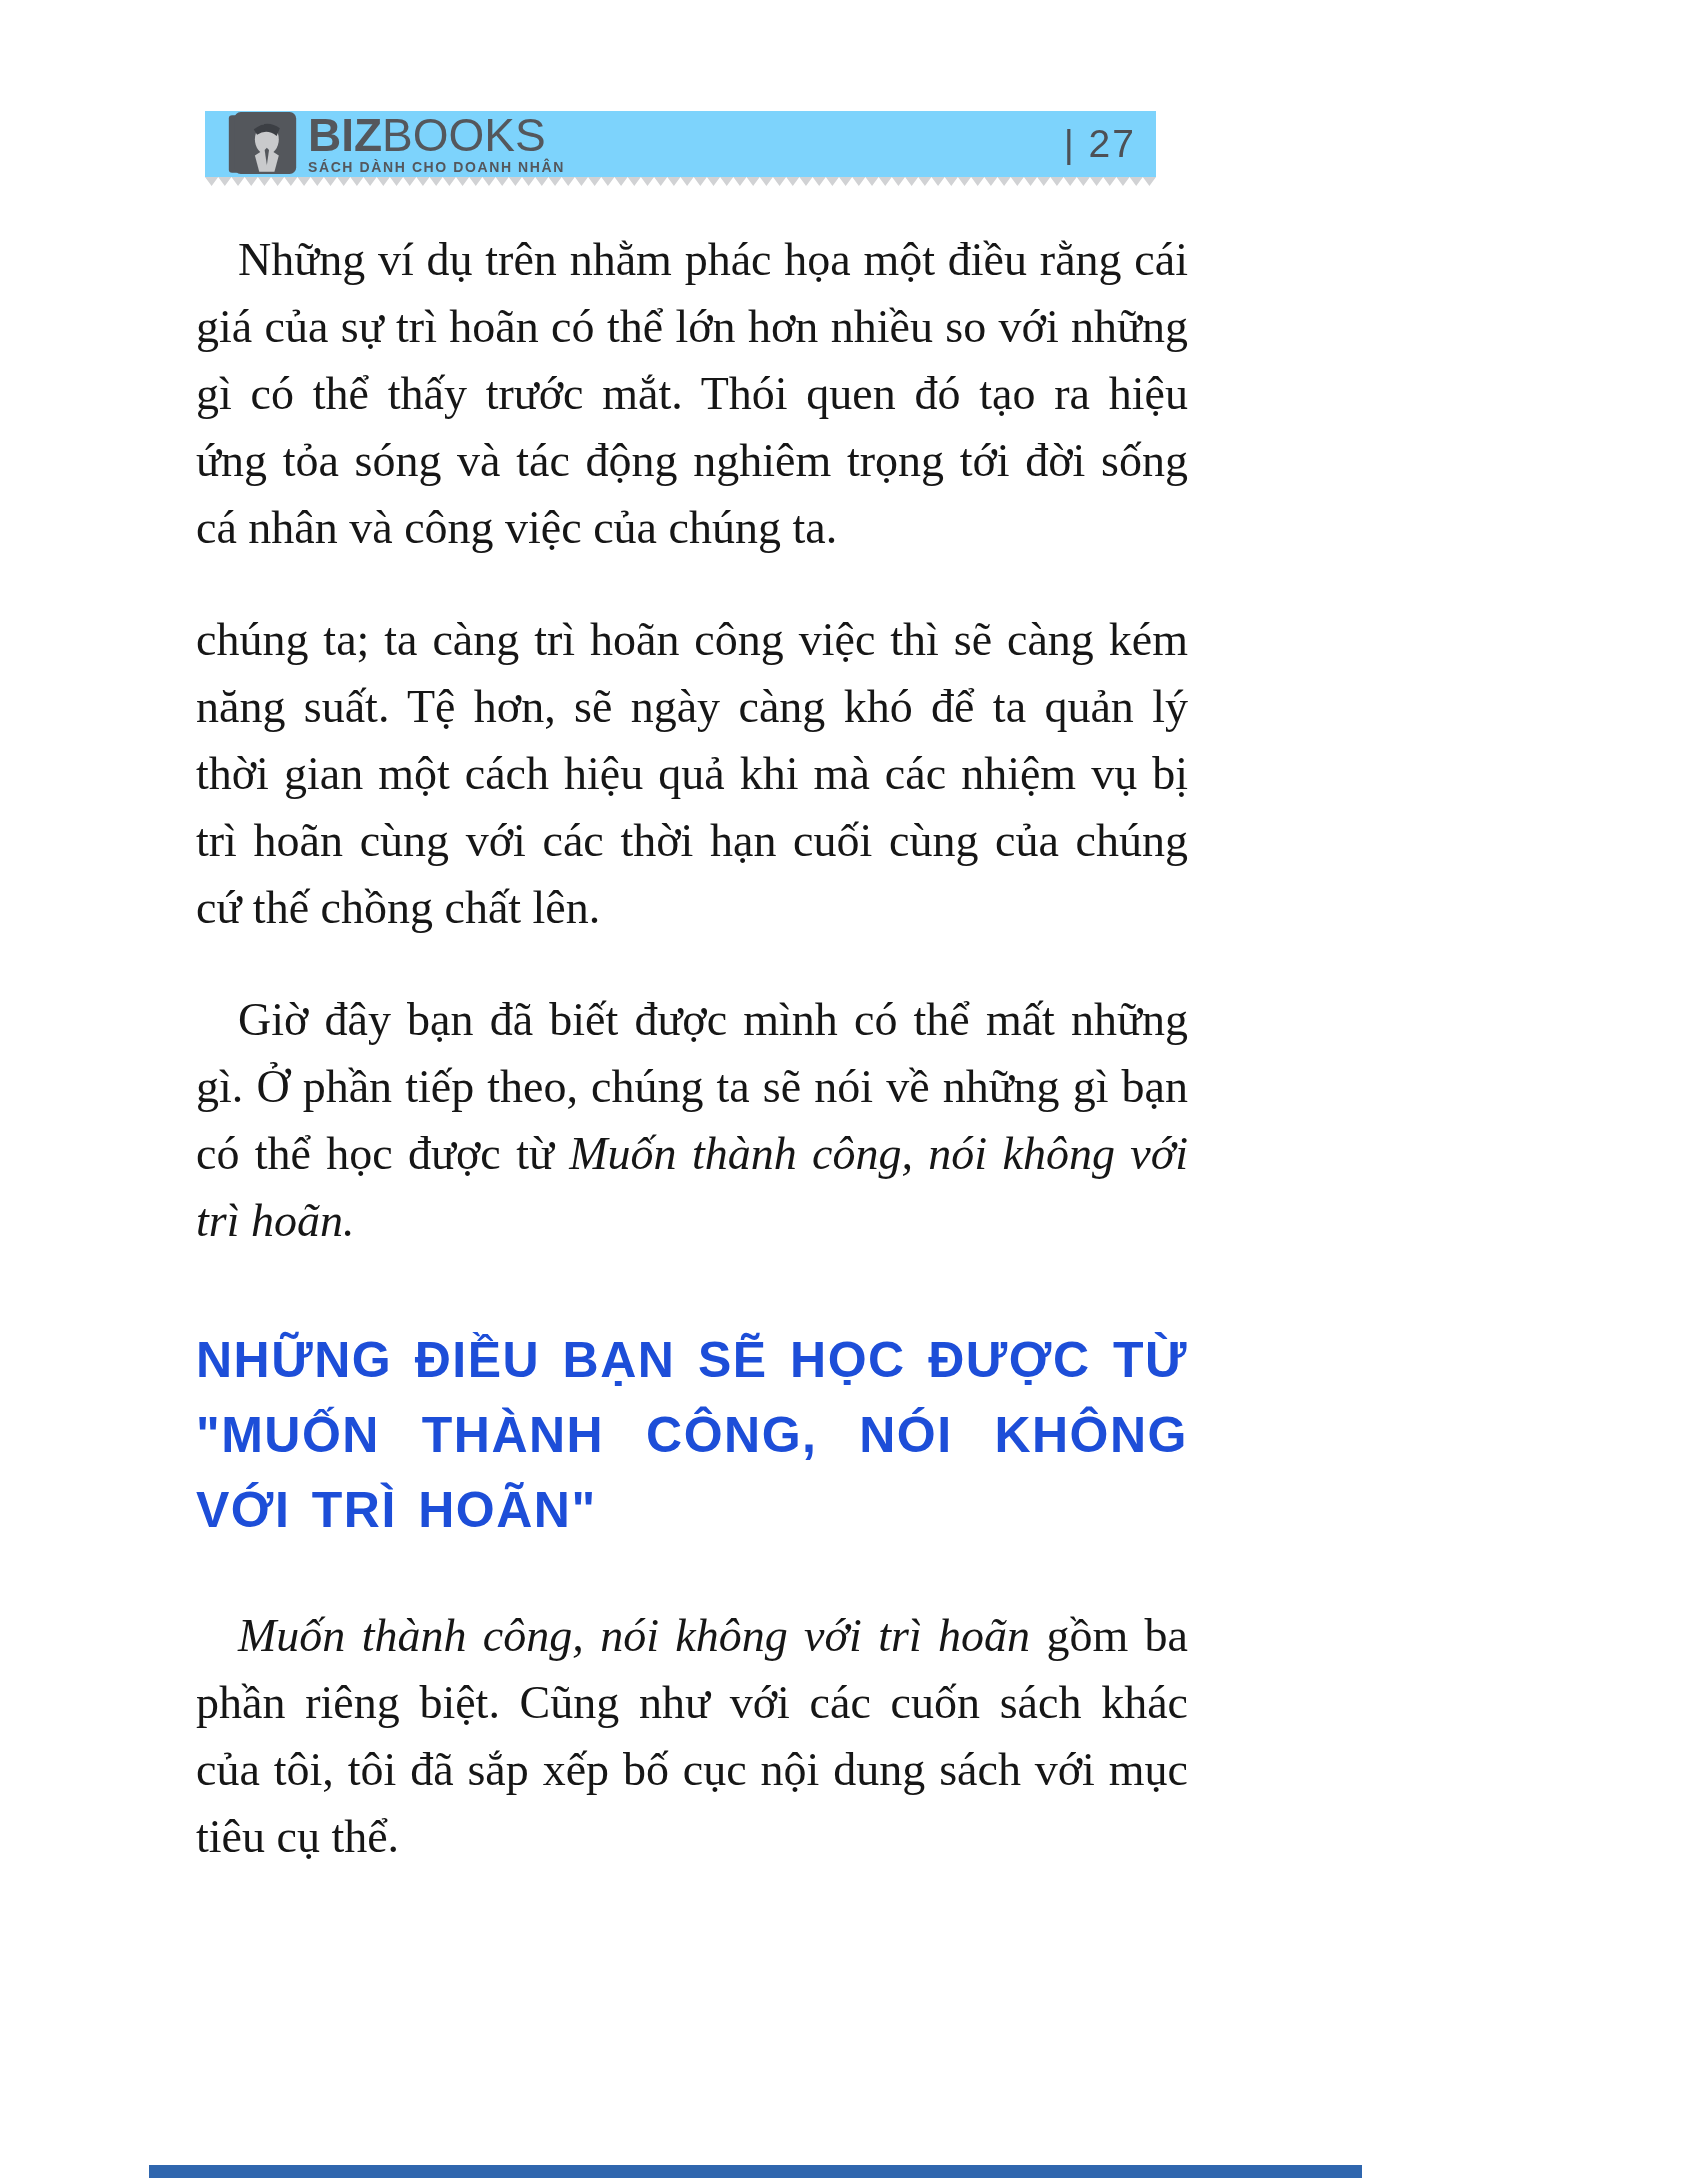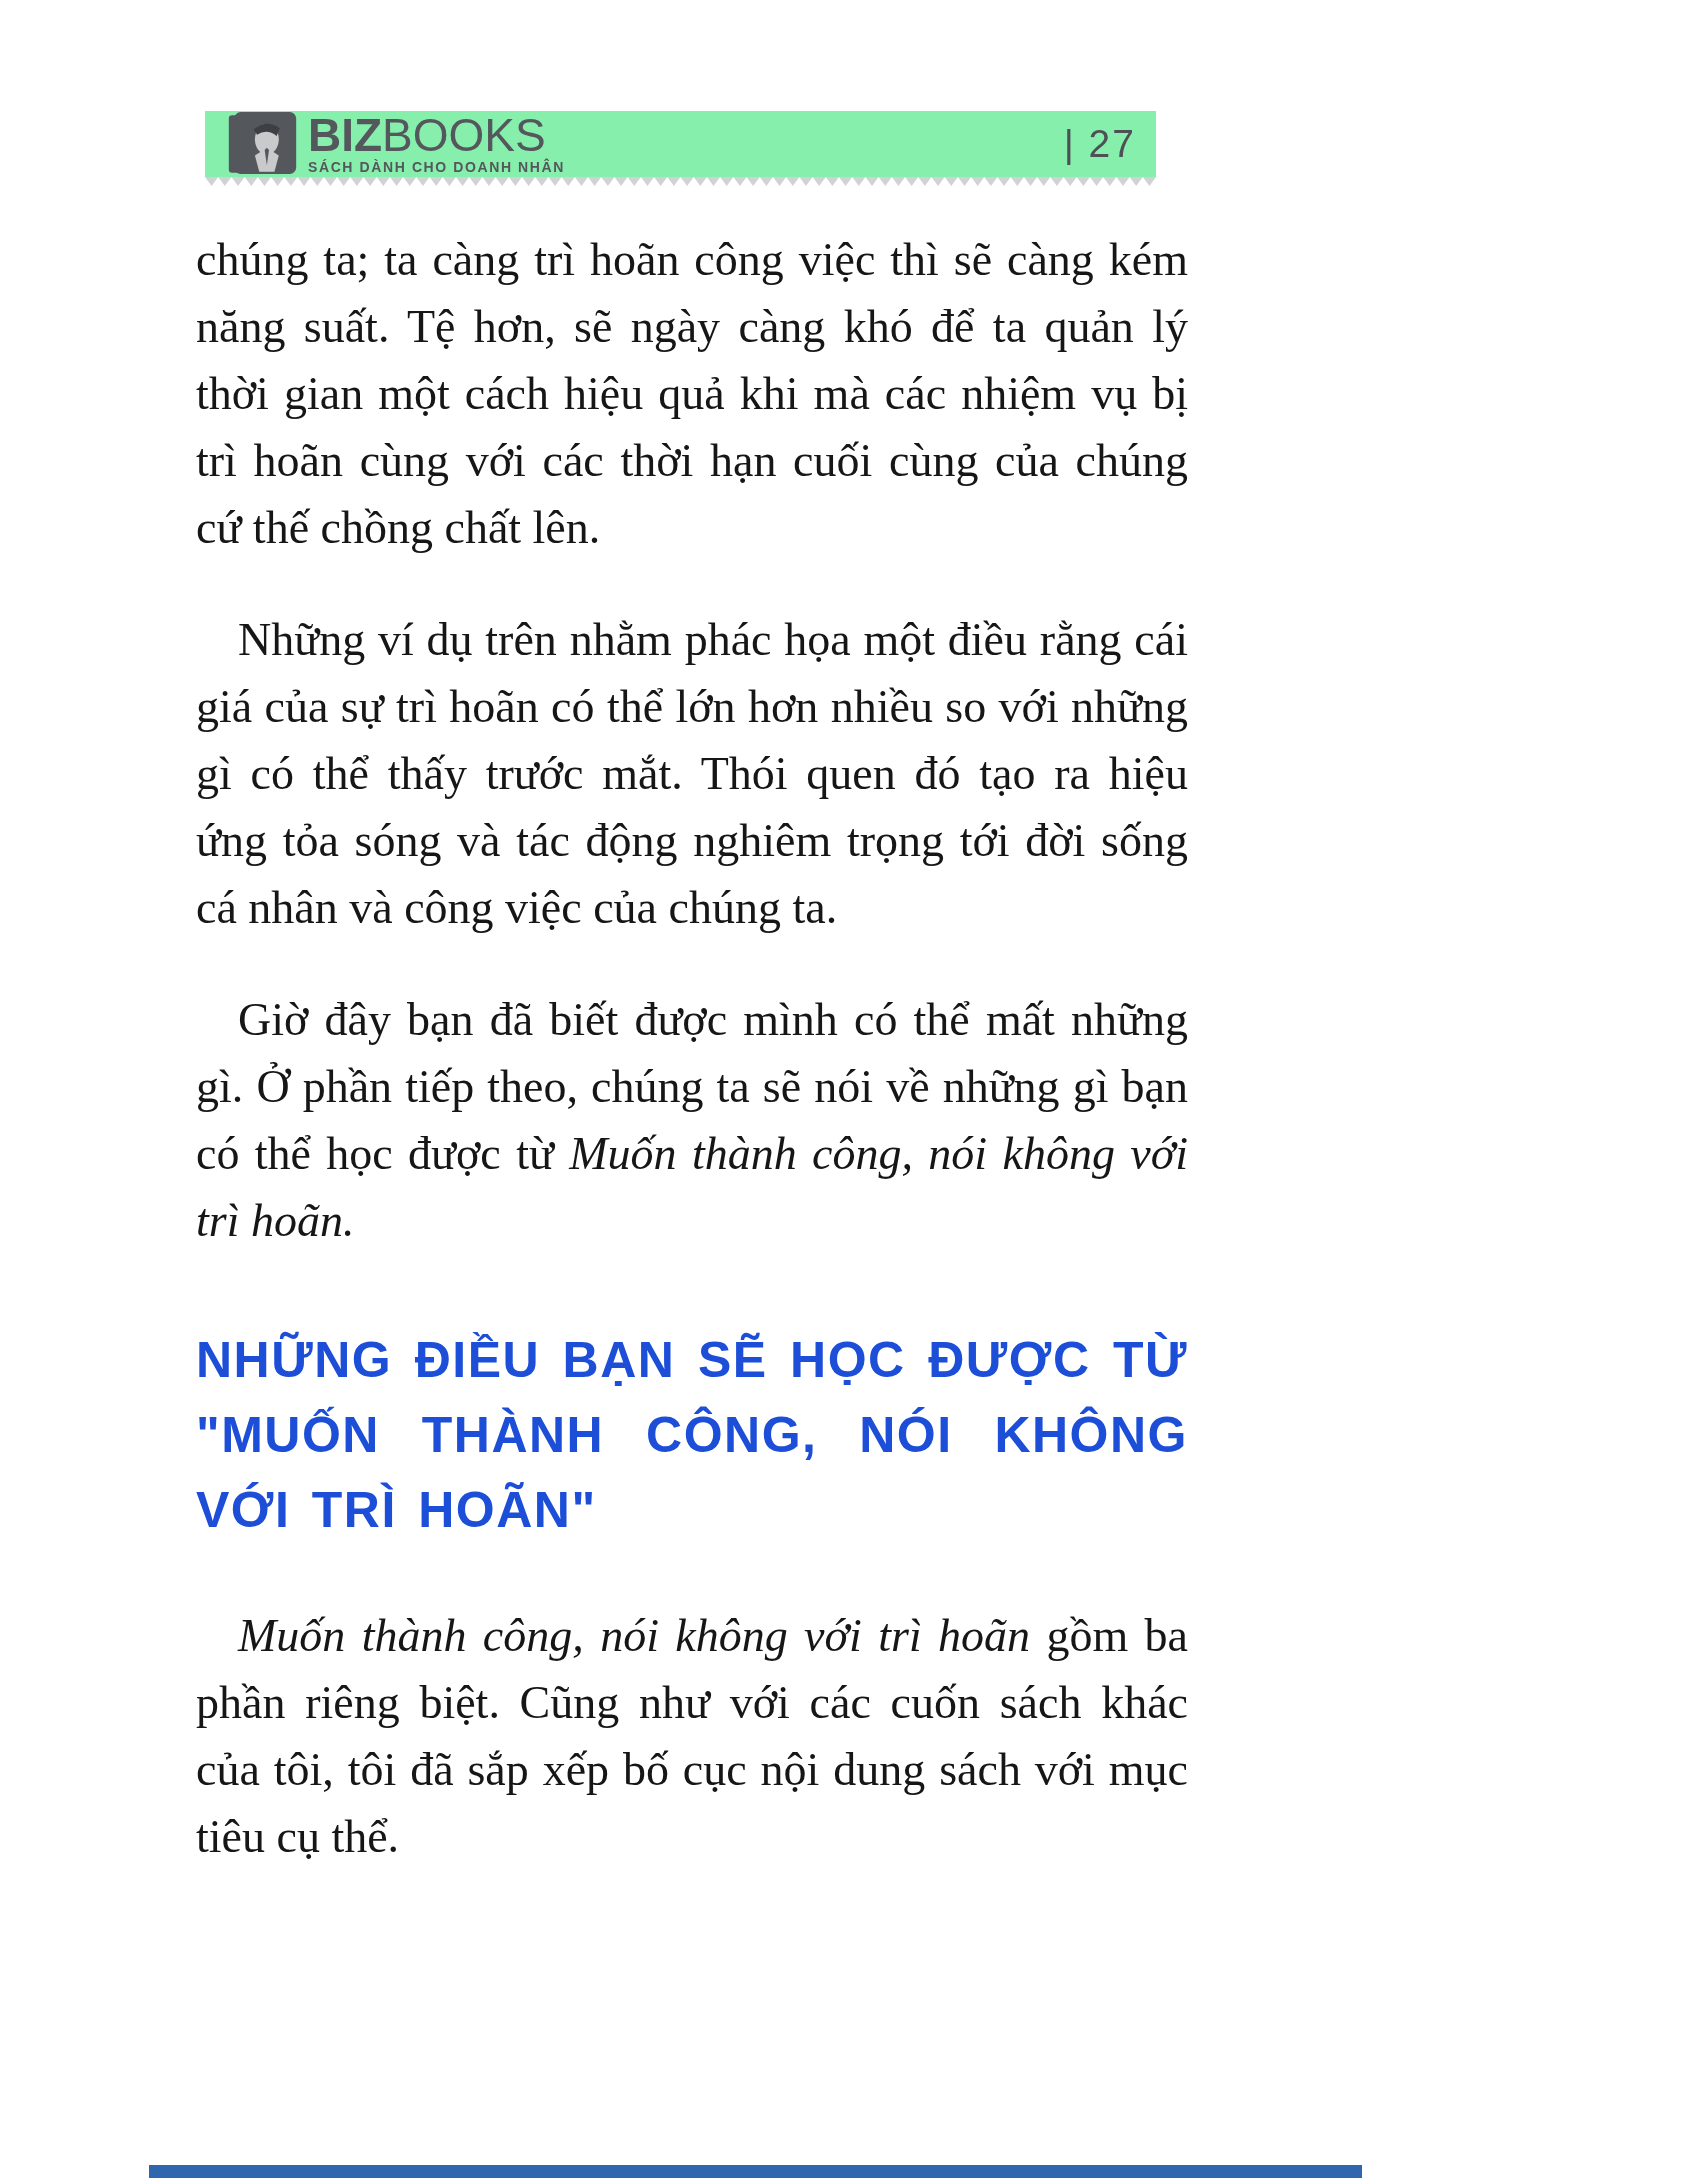--- a/index.html
+++ b/index.html
@@ -56,21 +56,21 @@
   }
 
   
   .footer-accent-bar {
     position: absolute; left: 149px; bottom: 0; width: 1213px; height: 13px;
   }
 </style>
 </head>
 <body>
 
-<div class="header-bar" style="background: #86efac; padding-left: 22px;">
+<div class="header-bar" style="background: #7dd3fc; padding-left: 22px;">
   <div class="logo-group">
     <span class="logo-icon">
       <svg width="71" height="63" viewBox="0 0 64 58">
         <rect x="1" y="3" width="10" height="53" rx="3" fill="#54575c"></rect>
         <rect x="6" y="0" width="57" height="57" rx="6" fill="#54575c"></rect>
         <ellipse cx="36" cy="25" rx="11" ry="14" fill="#c9cacc"></ellipse>
         <path d="M24 16 q12 -10 24 -1 l-3 7 q-9 -7 -18 -1 z" fill="#3c3f44"></path>
         <path d="M25 40 l11 -7 11 7 -4 15 -14 0 z" fill="#c9cacc"></path>
         <path d="M34 35 l2 -2 2 2 -2 14 z" fill="#54575c"></path>
       </svg>
@@ -79,22 +79,22 @@
       <div class="brand-line"><span class="brand-bold">BIZ</span><span class="brand-light">BOOKS</span></div>
       <div class="brand-tagline">SÁCH DÀNH CHO DOANH NHÂN</div>
     </div>
   </div>
   <div class="page-number">| 27</div>
 </div>
 <div class="header-zigzag" style="clip-path: polygon(0% 0%, 100% 0%, 99.306% 100%, 98.611% 0%, 97.917% 100%, 97.222% 0%, 96.528% 100%, 95.833% 0%, 95.139% 100%, 94.444% 0%, 93.75% 100%, 93.056% 0%, 92.361% 100%, 91.667% 0%, 90.972% 100%, 90.278% 0%, 89.583% 100%, 88.889% 0%, 88.194% 100%, 87.5% 0%, 86.806% 100%, 86.111% 0%, 85.417% 100%, 84.722% 0%, 84.028% 100%, 83.333% 0%, 82.639% 100%, 81.944% 0%, 81.25% 100%, 80.556% 0%, 79.861% 100%, 79.167% 0%, 78.472% 100%, 77.778% 0%, 77.083% 100%, 76.389% 0%, 75.694% 100%, 75% 0%, 74.306% 100%, 73.611% 0%, 72.917% 100%, 72.222% 0%, 71.528% 100%, 70.833% 0%, 70.139% 100%, 69.444% 0%, 68.75% 100%, 68.056% 0%, 67.361% 100%, 66.667% 0%, 65.972% 100%, 65.278% 0%, 64.583% 100%, 63.889% 0%, 63.194% 100%, 62.5% 0%, 61.806% 100%, 61.111% 0%, 60.417% 100%, 59.722% 0%, 59.028% 100%, 58.333% 0%, 57.639% 100%, 56.944% 0%, 56.25% 100%, 55.556% 0%, 54.861% 100%, 54.167% 0%, 53.472% 100%, 52.778% 0%, 52.083% 100%, 51.389% 0%, 50.694% 100%, 50% 0%, 49.306% 100%, 48.611% 0%, 47.917% 100%, 47.222% 0%, 46.528% 100%, 45.833% 0%, 45.139% 100%, 44.444% 0%, 43.75% 100%, 43.056% 0%, 42.361% 100%, 41.667% 0%, 40.972% 100%, 40.278% 0%, 39.583% 100%, 38.889% 0%, 38.194% 100%, 37.5% 0%, 36.806% 100%, 36.111% 0%, 35.417% 100%, 34.722% 0%, 34.028% 100%, 33.333% 0%, 32.639% 100%, 31.944% 0%, 31.25% 100%, 30.556% 0%, 29.861% 100%, 29.167% 0%, 28.472% 100%, 27.778% 0%, 27.083% 100%, 26.389% 0%, 25.694% 100%, 25% 0%, 24.306% 100%, 23.611% 0%, 22.917% 100%, 22.222% 0%, 21.528% 100%, 20.833% 0%, 20.139% 100%, 19.444% 0%, 18.75% 100%, 18.056% 0%, 17.361% 100%, 16.667% 0%, 15.972% 100%, 15.278% 0%, 14.583% 100%, 13.889% 0%, 13.194% 100%, 12.5% 0%, 11.806% 100%, 11.111% 0%, 10.417% 100%, 9.722% 0%, 9.028% 100%, 8.333% 0%, 7.639% 100%, 6.944% 0%, 6.25% 100%, 5.556% 0%, 4.861% 100%, 4.167% 0%, 3.472% 100%, 2.778% 0%, 2.083% 100%, 1.389% 0%, 0.694% 100%, 0% 0%); background: rgb(209, 210, 212);"></div>
 
 <div class="content">
   <div id="paras-before">
+      <p class="body-para indent"><span>Những ví dụ trên nhằm phác họa một điều rằng cái giá của sự trì hoãn có thể lớn hơn nhiều so với những gì có thể thấy trước mắt. Thói quen đó tạo ra hiệu ứng tỏa sóng và tác động nghiêm trọng tới đời sống cá nhân và công việc của chúng ta.</span></p>
       <p class="body-para"><span>chúng ta; ta càng trì hoãn công việc thì sẽ càng kém năng suất. Tệ hơn, sẽ ngày càng khó để ta quản lý thời gian một cách hiệu quả khi mà các nhiệm vụ bị trì hoãn cùng với các thời hạn cuối cùng của chúng cứ thế chồng chất lên.</span></p>
-      <p class="body-para indent"><span>Những ví dụ trên nhằm phác họa một điều rằng cái giá của sự trì hoãn có thể lớn hơn nhiều so với những gì có thể thấy trước mắt. Thói quen đó tạo ra hiệu ứng tỏa sóng và tác động nghiêm trọng tới đời sống cá nhân và công việc của chúng ta.</span></p>
       <p class="body-para indent"><span>Giờ đây bạn đã biết được mình có thể mất những gì. Ở phần tiếp theo, chúng ta sẽ nói về những gì bạn có thể học được từ </span><em>Muốn thành công, nói không với trì hoãn.</em></p>
     </div>
   <h2 class="section-heading">NHỮNG ĐIỀU BẠN SẼ HỌC ĐƯỢC TỪ "MUỐN THÀNH CÔNG, NÓI KHÔNG VỚI TRÌ HOÃN"</h2>
   <div id="paras-after">
       <p class="body-para indent"><em>Muốn thành công, nói không với trì hoãn</em><span> gồm ba phần riêng biệt. Cũng như với các cuốn sách khác của tôi, tôi đã sắp xếp bố cục nội dung sách với mục tiêu cụ thể.</span></p>
     </div>
 </div>
 
 <div class="footer-accent-bar" style="background: rgb(47, 102, 174);"></div>
 

